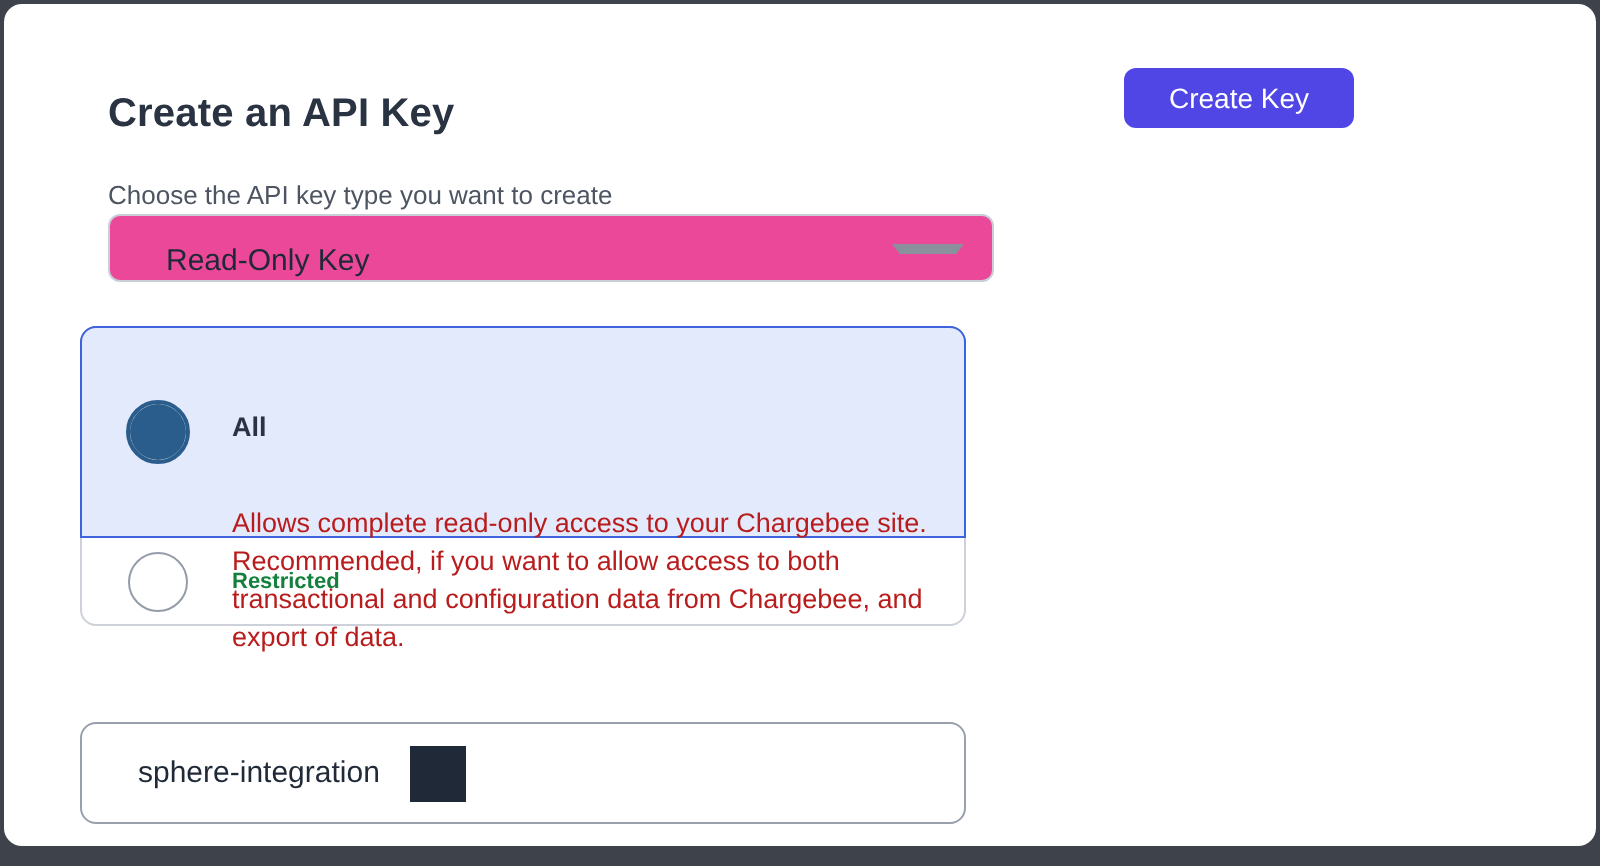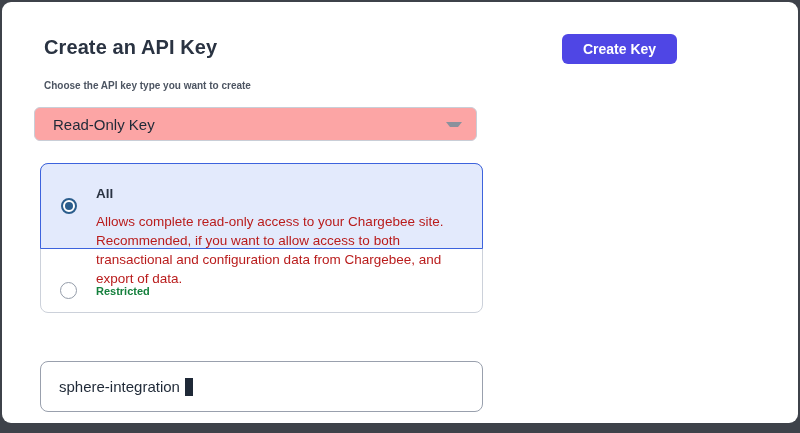--- a/index.html
+++ b/index.html
@@ -1,15 +1,15 @@
 <!DOCTYPE html>
 <html><head>
 <meta charset="utf-8">
 <style>
-  * { margin: 0; padding: 4px; box-sizing: border-box; }
+  * { margin: 0; padding: 14px; box-sizing: border-box; }
   html, body {
     width: 800px; height: 433px;
     font-family: "Liberation Sans", sans-serif;
     background: #3e424a;
     overflow: hidden;
   }
   .card {
     position: absolute;
     left: 2px; right: 2px; top: 2px; bottom: 10px;
     background: #ffffff;
@@ -18,36 +18,35 @@
   .page-title {
     position: absolute;
     left: 38px; top: 30px;
     font-size: 20px; font-weight: 700;
     color: #2a3342;
     letter-spacing: 0.1px;
   }
   .field-label {
     position: absolute;
     left: 38px;
-    font-size: 10px;
+    font-size: 13px;
     color: #4d5562;
-    font-weight: bold;
   }
   .label-keytype { top: 74px; }
   .label-name { top: 333px; }
   .required-star { color: #e5484d; margin-left: 3px; }
 
   .select-box {
     position: absolute;
-    left: 32px; top: 105px;
+    left: 52px; top: 105px;
     width: 443px; height: 34px;
     border: 1px solid #c9ced7;
     border-radius: 6px;
-    background: #fca5a5;
-    display: flex; align-items: center;
+    background: #ec4899;
+    display: flex; 
     padding: 0 14px;
     cursor: pointer;
   }
   .select-box .select-value {
     font-size: 15px; color: #1f2937; font-weight: 400;
   }
   .caret-down {
     position: absolute; right: 14px; top: 14px;
     width: 0; height: 0;
     border-left: 4px solid transparent;
@@ -59,21 +58,21 @@
     position: absolute;
     left: 38px; top: 161px;
     width: 443px; height: 150px;
     border: 1px solid #ccd1da;
     border-radius: 8px;
     background: #ffffff;
   }
   .option-all {
     position: absolute;
     left: -1px; right: -1px; top: -1px;
-    height: 86px;
+    height: 106px;
     background: #e3eafc;
     border: 1px solid #3d63dd;
     border-radius: 8px 8px 0 0;
     display: flex;
   }
   .option-restricted {
     position: absolute;
     left: 0; right: 0; top: 105px; bottom: 0;
     display: flex; align-items: center;
   }
@@ -142,21 +141,21 @@
 
   .create-btn {
     position: absolute;
     left: 560px; top: 32px;
     width: 115px; height: 30px;
     background: #4f46e5;
     border: none;
     border-radius: 6px;
     color: #ffffff;
     font-family: "Liberation Sans", sans-serif;
-    font-size: 14px; font-weight: 700;
+    font-size: 14px; font-weight: 400;
     display: flex; align-items: center; justify-content: center;
     cursor: pointer;
   }
   .dismiss-link {
     position: absolute;
     left: 560px; top: 83px;
     width: 115px;
     text-align: center;
     font-size: 14px;
     color: #4238cc;

